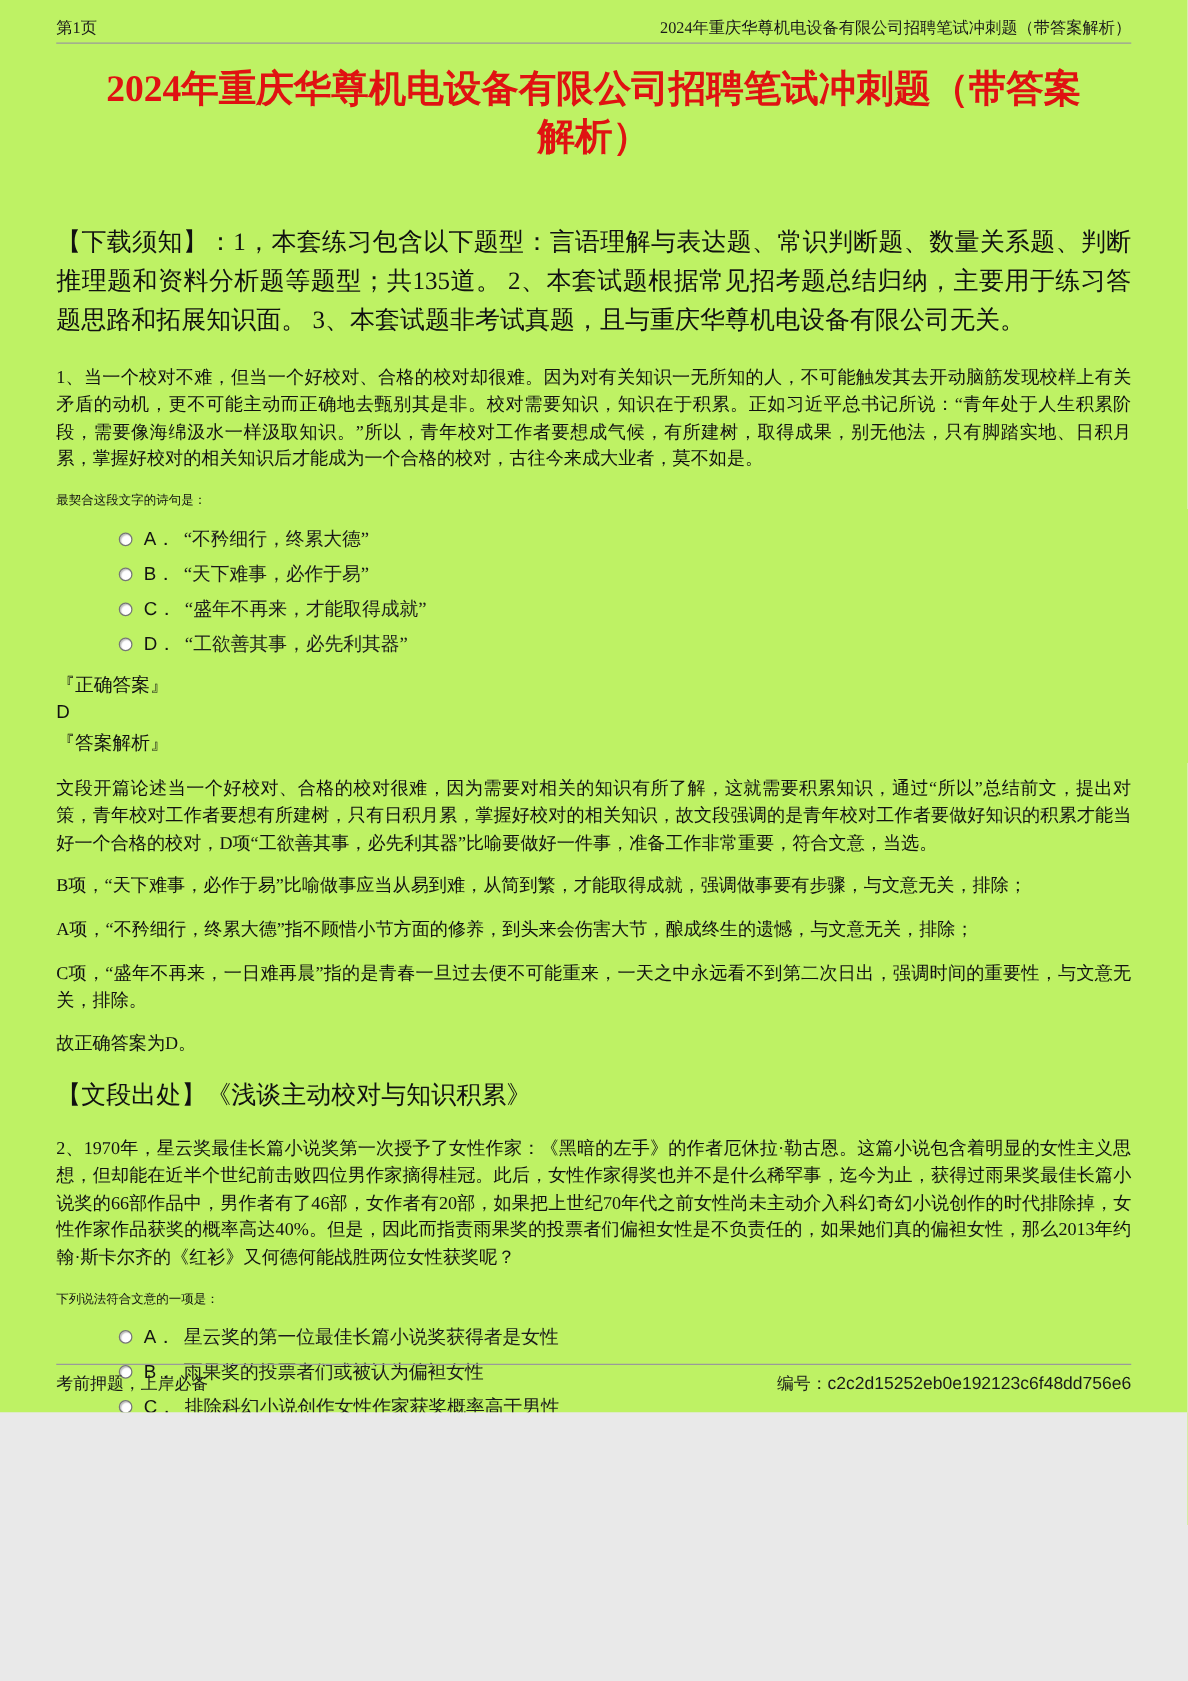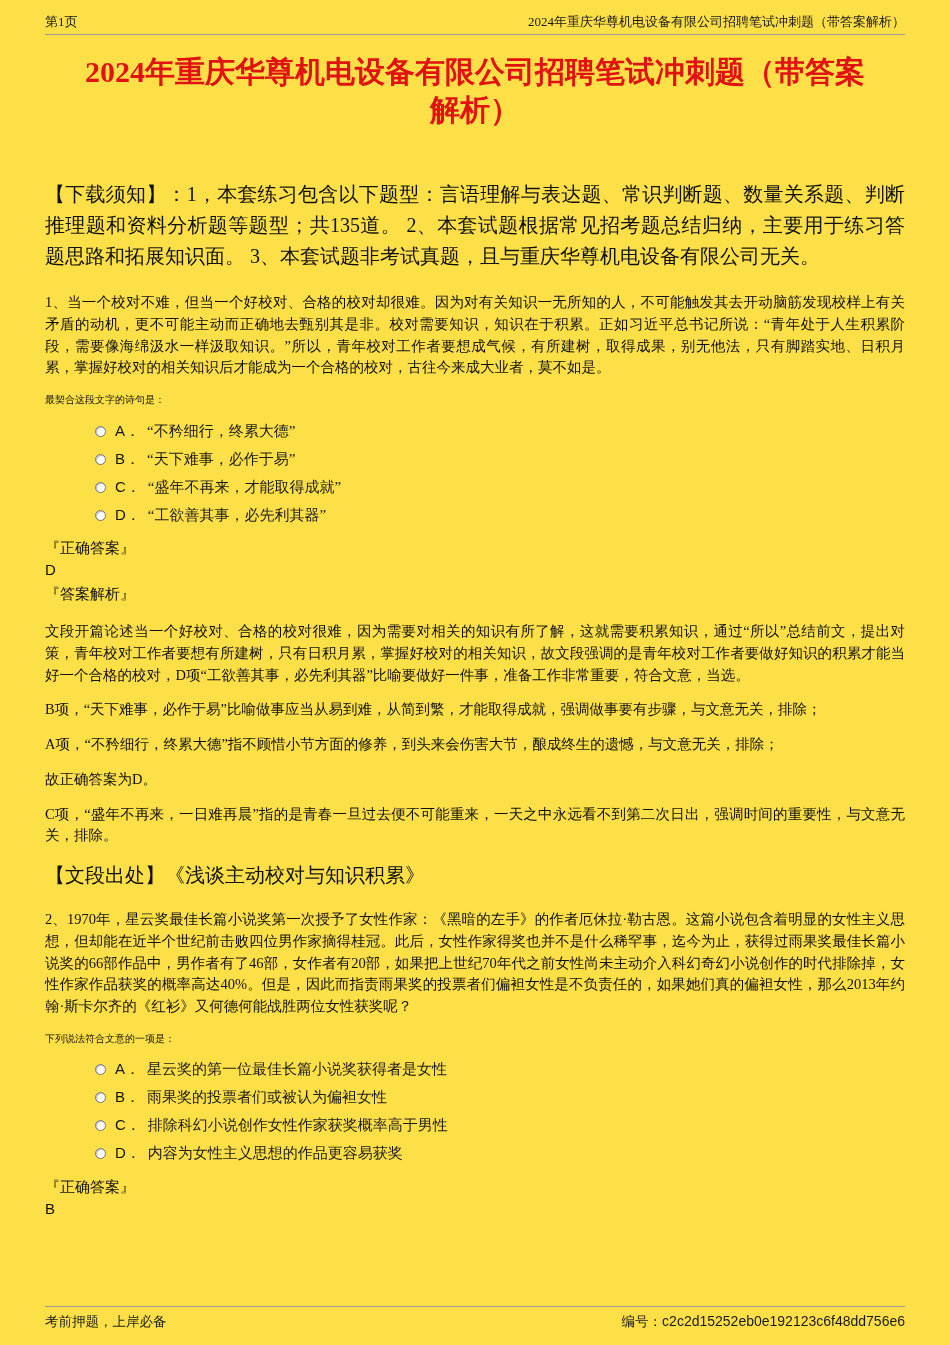--- a/index.html
+++ b/index.html
@@ -1,19 +1,19 @@
 <!DOCTYPE html>
 <html><head>
 <meta charset="utf-8">
 <style>
   * { margin:0; padding:0; box-sizing:border-box; }
   html,body { background:#e9e9e9; }
   .page {
-    position:relative; width:950px; height:1345px; margin:0 auto;
-    background:#fde047; overflow:hidden;
+    position:relative; width:950px; height:1130px; margin:0 auto;
+    background:#bef264; overflow:hidden;
     font-family:"Liberation Serif","DejaVu Serif",serif; color:#111;
   }
   .inner { padding:0 45px; }
   .hdr {
     display:flex; justify-content:space-between; align-items:flex-end;
     padding:13px 0 3px; border-bottom:1px solid #9a9a9a;
     font-size:13px; color:#1a1a1a;
   }
   .doc-title {
     margin:18px 28px 0; text-align:center;
@@ -97,22 +97,22 @@
         </div>
       </div>
 
       <p class="ans-label">『正确答案』</p>
       <p class="ans-value">D</p>
       <p class="analysis-label">『答案解析』</p>
 
       <p class="para" style="margin-top:17px">文段开篇论述当一个好校对、合格的校对很难，因为需要对相关的知识有所了解，这就需要积累知识，通过“所以”总结前文，提出对策，青年校对工作者要想有所建树，只有日积月累，掌握好校对的相关知识，故文段强调的是青年校对工作者要做好知识的积累才能当好一个合格的校对，D项“工欲善其事，必先利其器”比喻要做好一件事，准备工作非常重要，符合文意，当选。</p>
       <p class="para">B项，“天下难事，必作于易”比喻做事应当从易到难，从简到繁，才能取得成就，强调做事要有步骤，与文意无关，排除；</p>
       <p class="para">A项，“不矜细行，终累大德”指不顾惜小节方面的修养，到头来会伤害大节，酿成终生的遗憾，与文意无关，排除；</p>
+      <p class="para">C项，“盛年不再来，一日难再晨”指的是青春一旦过去便不可能重来，一天之中永远看不到第二次日出，强调时间的重要性，与文意无关，排除。</p>
       <p class="para">故正确答案为D。</p>
-      <p class="para">C项，“盛年不再来，一日难再晨”指的是青春一旦过去便不可能重来，一天之中永远看不到第二次日出，强调时间的重要性，与文意无关，排除。</p>
       <p class="source">【文段出处】《浅谈主动校对与知识积累》</p>
     </div>
 
     <div class="q2">
       <p class="stem">2、1970年，星云奖最佳长篇小说奖第一次授予了女性作家：《黑暗的左手》的作者厄休拉·勒古恩。这篇小说包含着明显的女性主义思想，但却能在近半个世纪前击败四位男作家摘得桂冠。此后，女性作家得奖也并不是什么稀罕事，迄今为止，获得过雨果奖最佳长篇小说奖的66部作品中，男作者有了46部，女作者有20部，如果把上世纪70年代之前女性尚未主动介入科幻奇幻小说创作的时代排除掉，女性作家作品获奖的概率高达40%。但是，因此而指责雨果奖的投票者们偏袒女性是不负责任的，如果她们真的偏袒女性，那么2013年约翰·斯卡尔齐的《红衫》又何德何能战胜两位女性获奖呢？</p>
       <p class="lead">下列说法符合文意的一项是：</p>
 
       <div class="options">
         <div class="opt-row">
           <span class="radio"></span>

